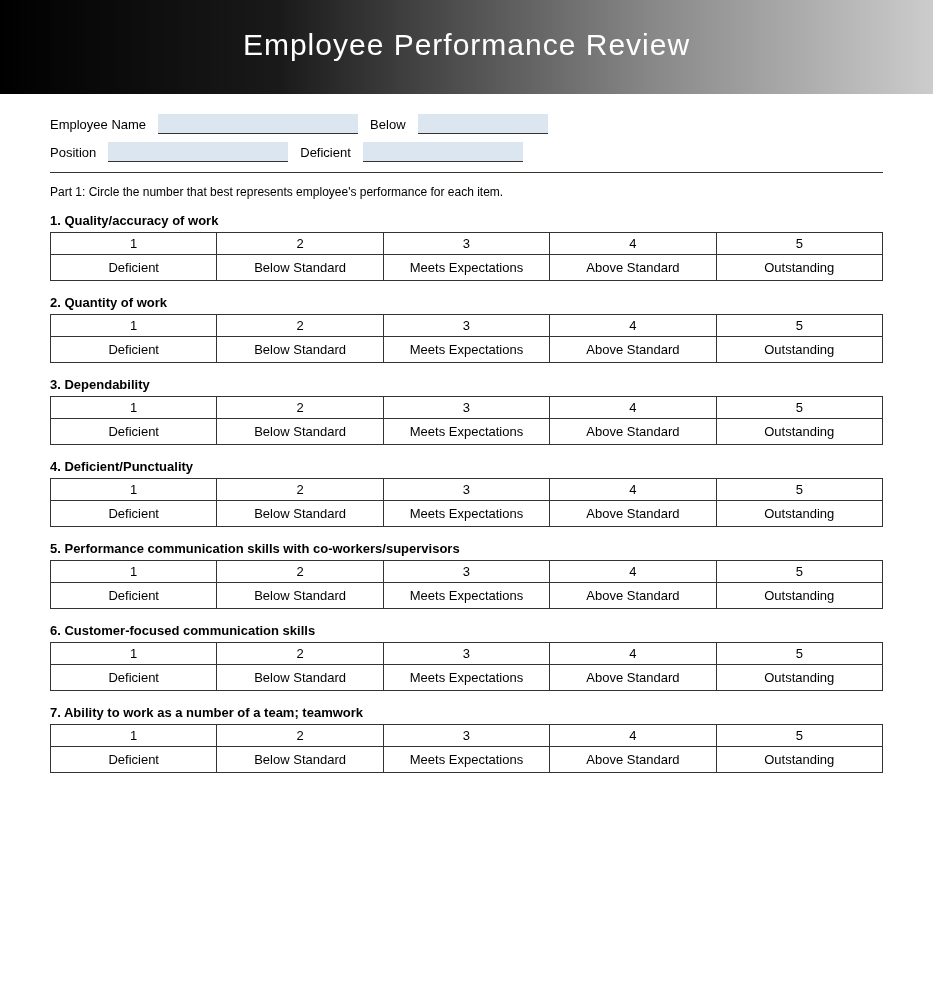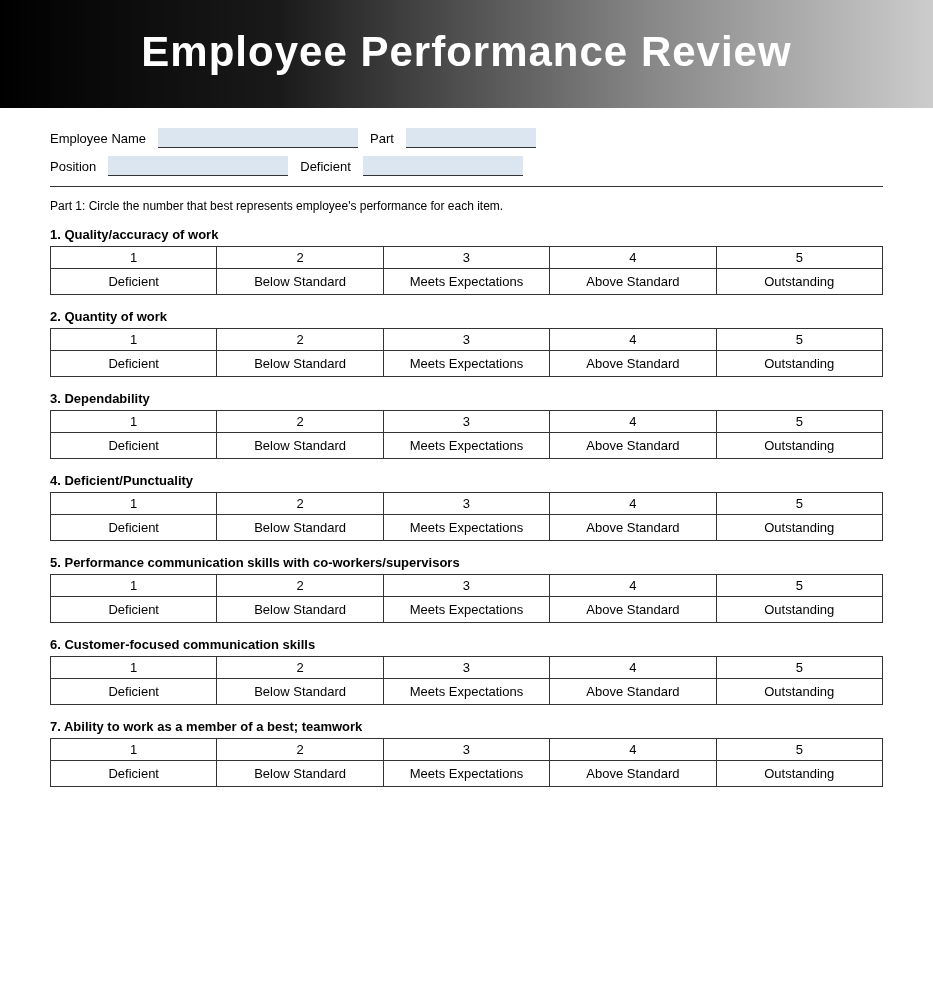--- a/index.html
+++ b/index.html
@@ -16,22 +16,22 @@
     }
 
     .header {
       background: linear-gradient(to right, #000000 0%, #1a1a1a 30%, #888888 70%, #cccccc 100%);
       padding: 28px 40px 32px 40px;
       text-align: center;
     }
 
     .header h1 {
       color: #fff;
-      font-size: 42px;
-      font-weight: bold;
+      font-size: 30px;
+      font-weight: normal;
       letter-spacing: 1px;
     }
 
     .content {
       padding: 20px 50px 30px 50px;
     }
 
     .form-fields {
       margin-bottom: 10px;
     }
@@ -107,21 +107,21 @@
 
 <div class="header">
   <h1>Employee Performance Review</h1>
 </div>
 
 <div class="content">
   <div class="form-fields">
     <div class="form-row">
       <span class="form-label">Employee Name</span>
       <input class="form-input input-name" type="text" style="">
-      <span class="form-label">Part</span>
+      <span class="form-label">Below</span>
       <input class="form-input input-date" type="text" style="">
     </div>
     <div class="form-row">
       <span class="form-label">Position</span>
       <input class="form-input input-position" type="text" style="">
       <span class="form-label">Deficient</span>
       <input class="form-input input-department" type="text" style="">
     </div>
   </div>
 
@@ -255,21 +255,21 @@
       <td>Deficient</td>
       <td>Below Standard</td>
       <td>Meets Expectations</td>
       <td>Above Standard</td>
       <td>Outstanding</td>
     </tr>
   </tbody>
     </table>
 
   <p class="section-title">
-    <span>7</span>. <span>Ability to work as a member of a best; teamwork</span>
+    <span>7</span>. <span>Ability to work as a number of a team; teamwork</span>
   </p>
   <table class="rating-table">
     <tbody>
         <tr>
       <td>1</td>
       <td>2</td>
       <td>3</td>
       <td>4</td>
       <td>5</td>
     </tr>

